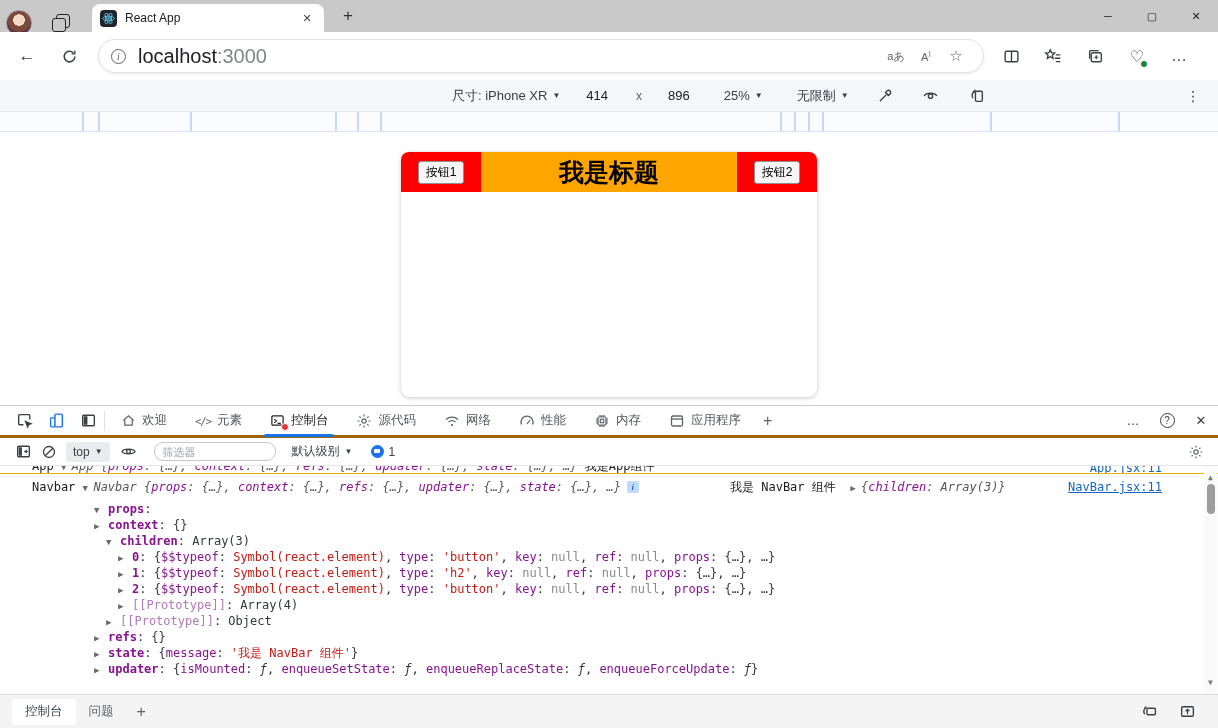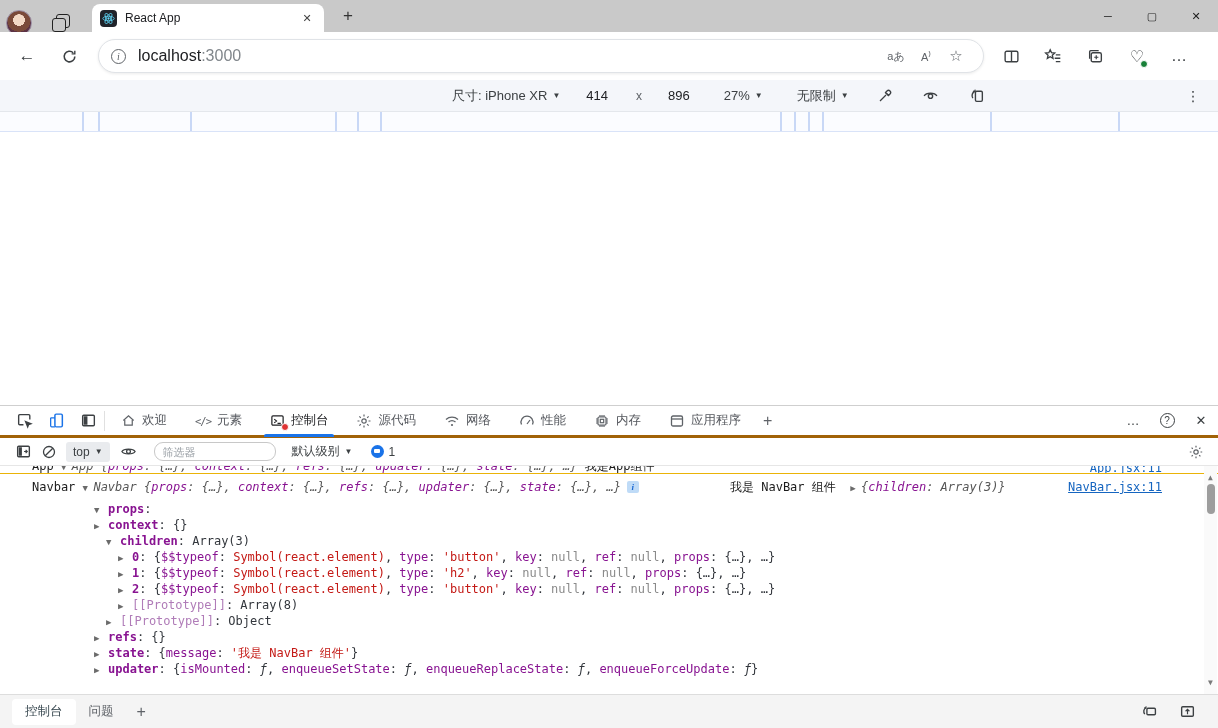--- a/index.html
+++ b/index.html
@@ -20,21 +20,21 @@
   .newtab{position:absolute;left:336px;top:6px;font-size:17px;color:#333;width:24px;text-align:center}
   .wincontrols{position:absolute;right:0;top:0;height:32px;display:flex}
   .wc{width:44px;height:32px;display:flex;align-items:center;justify-content:center;font-size:11px;color:#1b1b1b}
   .favicon{width:17px;height:17px;border-radius:4px;background:#20232a;display:flex;align-items:center;justify-content:center}
 
   
   .navrow{position:absolute;left:0;top:32px;width:100%;height:48px;background:#fff;display:flex;align-items:center}
   .navbtn{width:30px;height:30px;display:flex;align-items:center;justify-content:center;font-size:17px;color:#3c4043;margin-left:12px}
   .pill{margin-left:14px;width:886px;height:34px;border:1px solid #e0e3e7;box-shadow:0 1px 3px rgba(0,0,0,.08);border-radius:17px;display:flex;align-items:center;padding:0 12px;background:#fff}
   .info-circ{width:15px;height:15px;border:1.4px solid #5f6368;border-radius:50%;color:#5f6368;font-size:10px;display:flex;align-items:center;justify-content:center;font-style:italic;font-family:"Liberation Serif",serif}
-  .url{margin-left:12px;font-size:16px;flex:1}
+  .url{margin-left:12px;font-size:20px;flex:1}
   .url .host{color:#202124}
   .url .port{color:#80868b}
   .pill-ic{width:30px;text-align:center;color:#5f6368;font-size:11px}
   .tools{display:flex;align-items:center;margin-left:6px}
   .tool-ic{width:42px;height:30px;display:flex;align-items:center;justify-content:center;color:#3c4043;position:relative}
   .heart{font-size:16px;color:#3c4043;position:relative}
   .heart .gd{position:absolute;right:-4px;bottom:-2px;width:8px;height:8px;border-radius:50%;background:#188038;border:1.5px solid #fff}
 
   
   .devicebar{position:absolute;left:0;top:80px;width:100%;height:32px;background:#f4f6fa;border-bottom:1px solid #e4e7ec;display:flex;align-items:center;font-size:13px;color:#3c4043}
@@ -204,21 +204,21 @@
 
   <div class="devicebar">
     <div class="db-group">
       <span>尺寸: iPhone XR</span>
       <span class="caret">▼</span>
     </div>
     <span class="db-num">414</span>
     <span class="db-x">x</span>
     <span class="db-num">896</span>
     <div class="db-item">
-      <span>27%</span>
+      <span>25%</span>
       <span class="caret">▼</span>
     </div>
     <div class="db-item">
       <span>无限制</span>
       <span class="caret">▼</span>
     </div>
     <div class="db-ic">
       <svg width="16" height="16" viewBox="0 0 16 16" fill="none" stroke="#3c4043" stroke-width="1.3">
           <path d="M3 13l6-6"></path>
           <path d="M8.5 4.5l3 3"></path>
@@ -249,20 +249,35 @@
     <div class="mq-line" style="left:357px"></div>
     <div class="mq-line" style="left:380px"></div>
     <div class="mq-line" style="left:780px"></div>
     <div class="mq-line" style="left:794px"></div>
     <div class="mq-line" style="left:808px"></div>
     <div class="mq-line" style="left:822px"></div>
     <div class="mq-line" style="left:990px"></div>
     <div class="mq-line" style="left:1118px"></div>
   </div>
 
+  <div class="pagearea">
+    <div class="device-card">
+      <div class="app-navbar">
+        <div class="nb-side" style="background:#ff0000">
+          <button class="nb-btn">按钮1</button>
+        </div>
+        <div class="nb-center" style="background:#ffa500">
+          <h2 class="nb-title">我是标题</h2>
+        </div>
+        <div class="nb-side" style="background:#ff0000">
+          <button class="nb-btn">按钮2</button>
+        </div>
+      </div>
+    </div>
+  </div>
 
   <div class="devtools">
 
     <div class="dt-tabs">
       <div class="dt-left">
         <span class="ic">
           <svg width="17" height="17" viewBox="0 0 16 16" fill="none" stroke="#3c4043" stroke-width="1.3">
               <path d="M13 7V3.5A1 1 0 0 0 12 2.5H3.5A1 1 0 0 0 2.5 3.5V11a1 1 0 0 0 1 1H7"></path>
               <path d="M9 9l5 2-2.2.8L11 14z" fill="#3c4043"></path>
             </svg>
@@ -420,21 +435,21 @@
           <div class="c-line"><span class="tk tk-label">Navbar </span><span class="tk tk-arrow">▼ </span><span class="tk tk-prev tk-i">Navbar {</span><span class="tk tk-pkey tk-i">props</span><span class="tk tk-prev tk-i">: {…}, </span><span class="tk tk-pkey tk-i">context</span><span class="tk tk-prev tk-i">: {…}, </span><span class="tk tk-pkey tk-i">refs</span><span class="tk tk-prev tk-i">: {…}, </span><span class="tk tk-pkey tk-i">updater</span><span class="tk tk-prev tk-i">: {…}, </span><span class="tk tk-pkey tk-i">state</span><span class="tk tk-prev tk-i">: {…}, …}</span><span class="info-badge">i</span></div>
           <div class="c-mid"><span class="tk tk-label">我是 NavBar 组件  </span><span class="tk tk-arrow">▶ </span><span class="tk tk-prev tk-i">{</span><span class="tk tk-pkey tk-i">children</span><span class="tk tk-prev tk-i">: Array(3)}</span></div>
           <a class="c-link">NavBar.jsx:11</a>
         </div>
         <div class="t-row" style="padding-left: 94px;"><span class="t-arrow">▼</span><span class="tk tk-key">props</span><span class="tk tk-plain">:</span></div>
         <div class="t-row" style="padding-left: 94px;"><span class="t-arrow">▶</span><span class="tk tk-key">context</span><span class="tk tk-plain">: {}</span></div>
         <div class="t-row" style="padding-left: 106px;"><span class="t-arrow">▼</span><span class="tk tk-key">children</span><span class="tk tk-plain">: Array(3)</span></div>
         <div class="t-row" style="padding-left: 118px;"><span class="t-arrow">▶</span><span class="tk tk-key">0</span><span class="tk tk-plain">: {</span><span class="tk tk-pkey">$$typeof</span><span class="tk tk-plain">: </span><span class="tk tk-sym">Symbol(react.element)</span><span class="tk tk-plain">, </span><span class="tk tk-pkey">type</span><span class="tk tk-plain">: </span><span class="tk tk-str">'button'</span><span class="tk tk-plain">, </span><span class="tk tk-pkey">key</span><span class="tk tk-plain">: </span><span class="tk tk-null">null</span><span class="tk tk-plain">, </span><span class="tk tk-pkey">ref</span><span class="tk tk-plain">: </span><span class="tk tk-null">null</span><span class="tk tk-plain">, </span><span class="tk tk-pkey">props</span><span class="tk tk-plain">: {…}, …}</span></div>
         <div class="t-row" style="padding-left: 118px;"><span class="t-arrow">▶</span><span class="tk tk-key">1</span><span class="tk tk-plain">: {</span><span class="tk tk-pkey">$$typeof</span><span class="tk tk-plain">: </span><span class="tk tk-sym">Symbol(react.element)</span><span class="tk tk-plain">, </span><span class="tk tk-pkey">type</span><span class="tk tk-plain">: </span><span class="tk tk-str">'h2'</span><span class="tk tk-plain">, </span><span class="tk tk-pkey">key</span><span class="tk tk-plain">: </span><span class="tk tk-null">null</span><span class="tk tk-plain">, </span><span class="tk tk-pkey">ref</span><span class="tk tk-plain">: </span><span class="tk tk-null">null</span><span class="tk tk-plain">, </span><span class="tk tk-pkey">props</span><span class="tk tk-plain">: {…}, …}</span></div>
         <div class="t-row" style="padding-left: 118px;"><span class="t-arrow">▶</span><span class="tk tk-key">2</span><span class="tk tk-plain">: {</span><span class="tk tk-pkey">$$typeof</span><span class="tk tk-plain">: </span><span class="tk tk-sym">Symbol(react.element)</span><span class="tk tk-plain">, </span><span class="tk tk-pkey">type</span><span class="tk tk-plain">: </span><span class="tk tk-str">'button'</span><span class="tk tk-plain">, </span><span class="tk tk-pkey">key</span><span class="tk tk-plain">: </span><span class="tk tk-null">null</span><span class="tk tk-plain">, </span><span class="tk tk-pkey">ref</span><span class="tk tk-plain">: </span><span class="tk tk-null">null</span><span class="tk tk-plain">, </span><span class="tk tk-pkey">props</span><span class="tk tk-plain">: {…}, …}</span></div>
-        <div class="t-row" style="padding-left: 118px;"><span class="t-arrow">▶</span><span class="tk tk-dimkey">[[Prototype]]</span><span class="tk tk-plain">: Array(8)</span></div>
+        <div class="t-row" style="padding-left: 118px;"><span class="t-arrow">▶</span><span class="tk tk-dimkey">[[Prototype]]</span><span class="tk tk-plain">: Array(4)</span></div>
         <div class="t-row" style="padding-left: 106px;"><span class="t-arrow">▶</span><span class="tk tk-dimkey">[[Prototype]]</span><span class="tk tk-plain">: Object</span></div>
         <div class="t-row" style="padding-left: 94px;"><span class="t-arrow">▶</span><span class="tk tk-key">refs</span><span class="tk tk-plain">: {}</span></div>
         <div class="t-row" style="padding-left: 94px;"><span class="t-arrow">▶</span><span class="tk tk-key">state</span><span class="tk tk-plain">: {</span><span class="tk tk-pkey">message</span><span class="tk tk-plain">: </span><span class="tk tk-str">'我是 NavBar 组件'</span><span class="tk tk-plain">}</span></div>
         <div class="t-row" style="padding-left: 94px;"><span class="t-arrow">▶</span><span class="tk tk-key">updater</span><span class="tk tk-plain">: {</span><span class="tk tk-pkey">isMounted</span><span class="tk tk-plain">: </span><span class="tk tk-fn">ƒ</span><span class="tk tk-plain">, </span><span class="tk tk-pkey">enqueueSetState</span><span class="tk tk-plain">: </span><span class="tk tk-fn">ƒ</span><span class="tk tk-plain">, </span><span class="tk tk-pkey">enqueueReplaceState</span><span class="tk tk-plain">: </span><span class="tk tk-fn">ƒ</span><span class="tk tk-plain">, </span><span class="tk tk-pkey">enqueueForceUpdate</span><span class="tk tk-plain">: </span><span class="tk tk-fn">ƒ</span><span class="tk tk-plain">}</span></div>
         <div class="sb">
         <div class="sb-up">▲</div>
         <div class="sb-thumb"></div>
         <div class="sb-down">▼</div>
       </div>
     </div>

